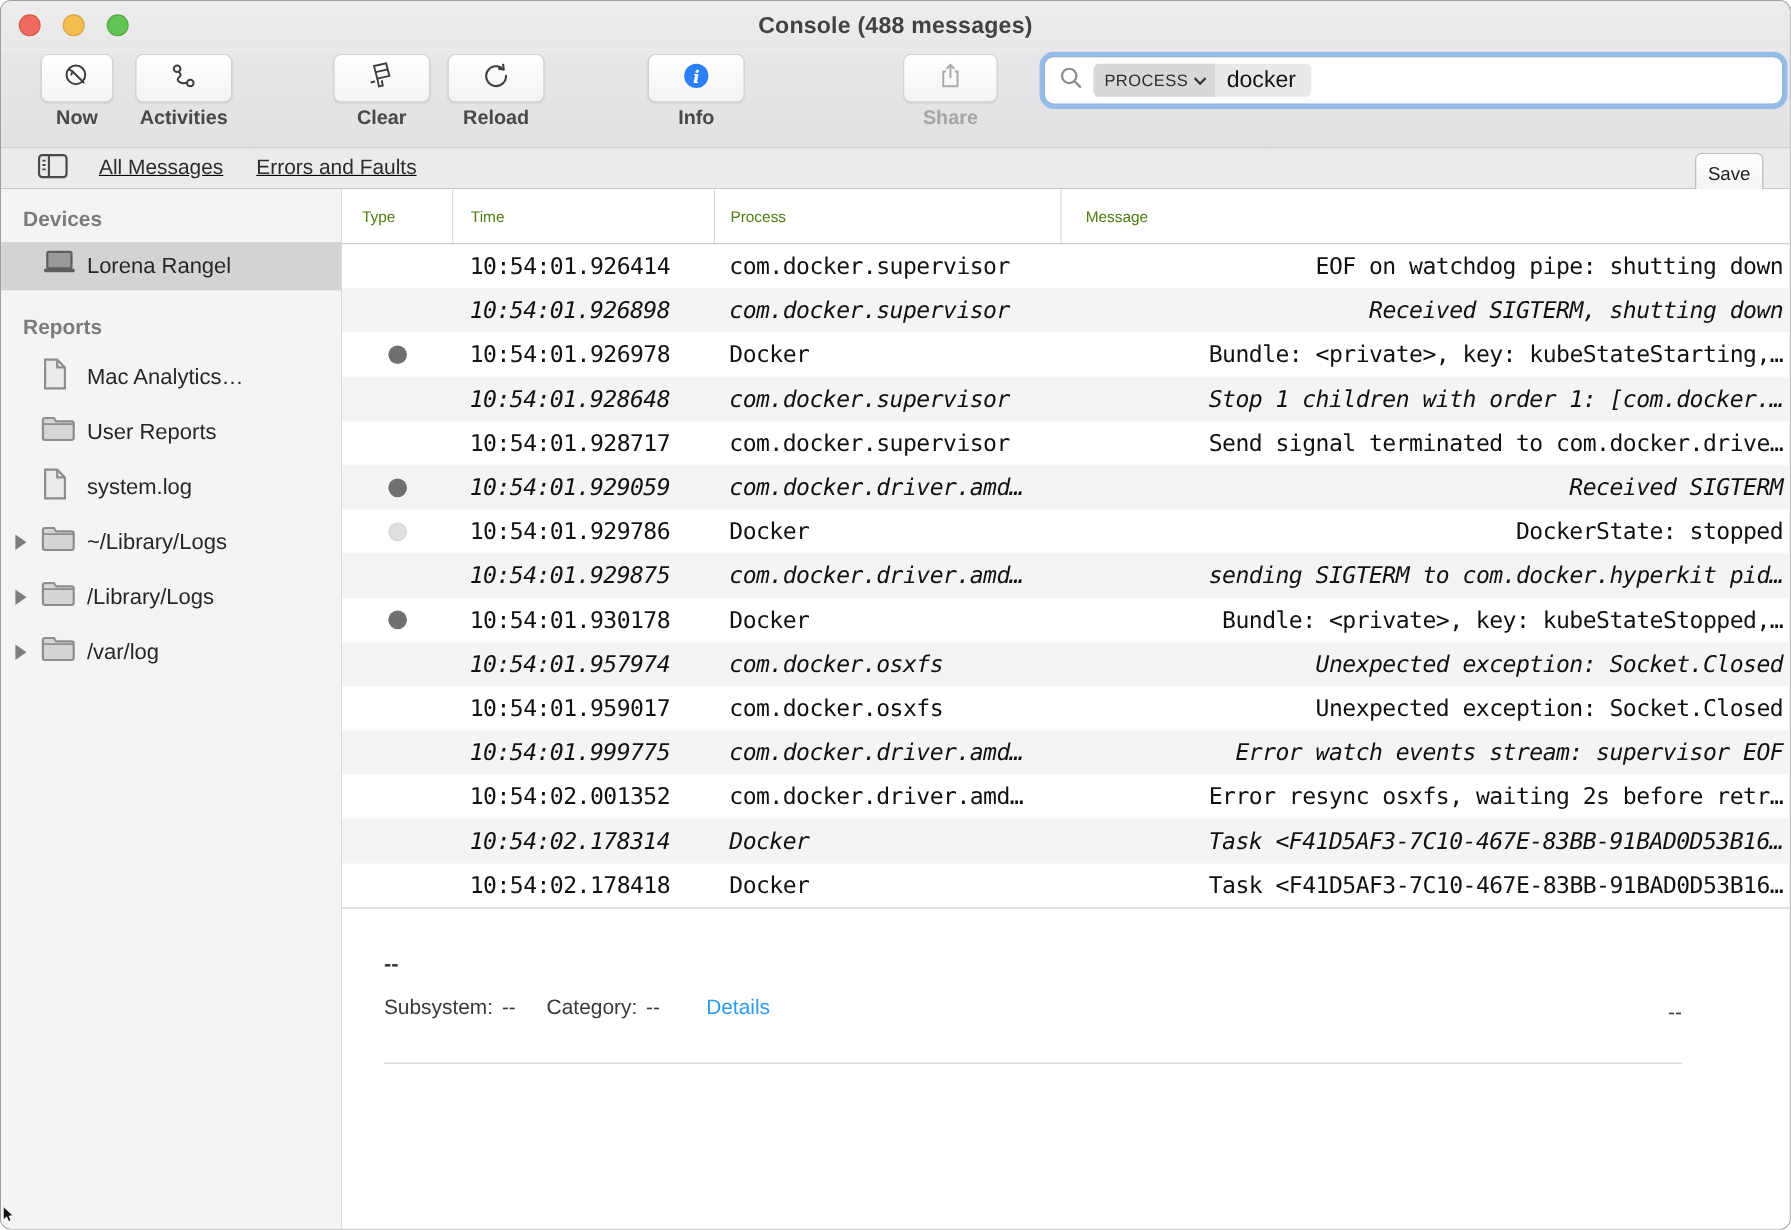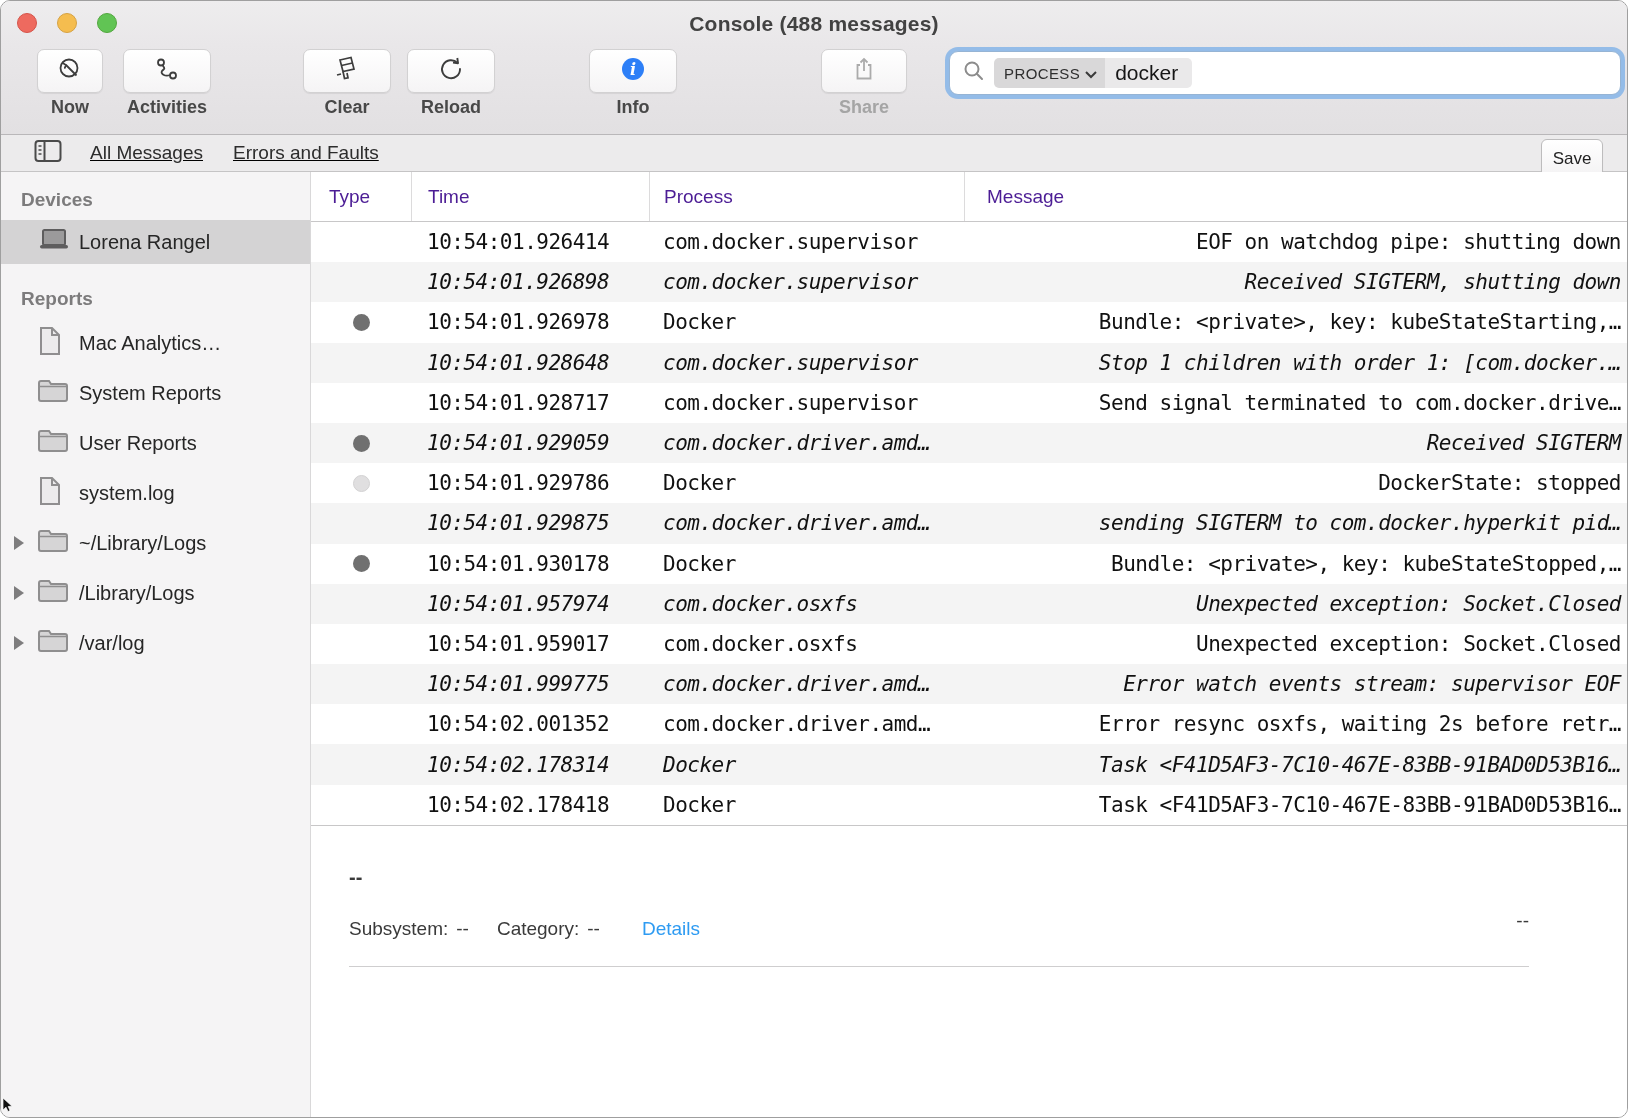--- a/index.html
+++ b/index.html
@@ -47,41 +47,41 @@
   .sb-header.devices { margin-top:8px; }
   .sb-header.reports { margin-top:16px; height:38px; }
   .sb-item { height:44px; display:flex; align-items:center; font-size:20px; color:#262626; position:relative; }
   .sb-item.selected { background:#d4d3d4; }
   .sb-item .sb-icon { position:absolute; left:36px; }
   .sb-item .sb-disc { position:absolute; left:13px; width:0; height:0; border-top:7px solid transparent; border-bottom:7px solid transparent; border-left:10px solid #7e7d7e; }
   .sb-item .sb-label { position:absolute; left:78px; white-space:nowrap; }
   .sb-item.report { height:50px; }
 
   .main { flex:1; position:relative; background:#fff; overflow:hidden; }
-  .thead { display:flex; height:50px; align-items:center; border-bottom:1px solid #c8c7c8; font-size:19px; color:#4c1d95; }
+  .thead { display:flex; height:50px; align-items:center; border-bottom:1px solid #c8c7c8; font-size:14px; color:#4d7c0f; }
   .thead .hc { height:100%; display:flex; align-items:center; }
   .hc-type { width:100px; padding-left:18px; }
   .hc-time { width:238px; padding-left:16px; border-left:1px solid #dcdbdc; }
   .hc-process { width:315px; padding-left:14px; border-left:1px solid #dcdbdc; }
   .hc-message { flex:1; padding-left:22px; border-left:1px solid #dcdbdc; }
 
   .rows { }
   .row { display:flex; height:40.2px; align-items:center; font-family:"DejaVu Sans Mono",monospace; font-size:21px; color:#111; }
   .row.alt { background:#f4f4f4;font-style:italic; }
   .c-type { width:100px; display:flex; justify-content:center; }
   .c-time { width:238px; padding-left:16px; letter-spacing:-.5px; }
   .c-process { width:315px; padding-left:14px; letter-spacing:-.5px; white-space:nowrap; overflow:hidden; }
   .c-message { flex:1; padding-left:22px; padding-right:6px; letter-spacing:-.5px; white-space:nowrap; overflow:hidden;text-align:right; }
   .dot { width:17px; height:17px; border-radius:50%; }
   .dot-dark { background:#707070; }
   .dot-light { background:#e0dfe0; border:1px solid #d3d2d3; }
 
   .detail { position:relative; border-top:1px solid #c8c7c8; height:100%; }
   .d-msg { position:absolute; left:38px; top:40px; font-size:20px; font-weight:700; color:#3a3a3a; }
-  .d-row { position:absolute; left:38px; top:92px; font-size:19px; color:#3a3a3a; display:flex; align-items:center; }
+  .d-row { position:absolute; left:38px; top:80px; font-size:19px; color:#3a3a3a; display:flex; align-items:center; }
   .d-row .lbl { margin-right:8px; }
   .d-row .val { margin-right:28px; }
   .d-details { color:#2e9bf2; margin-left:14px; }
   .d-right { position:absolute; right:98px; top:84px; font-size:19px; color:#3a3a3a; }
   .d-divider { position:absolute; left:38px; right:98px; top:140px; border-top:1px solid #cfcecf; }
 
   .cursor { position:absolute; left:1px; bottom:1px; }
 </style>
 </head>
 <body>
@@ -230,27 +230,20 @@
               <path d="M4 2 H15 L22 9 V28 H4 Z" fill="#ecebec" stroke="#8f8e8f" stroke-width="2"></path>
               <path d="M15 2 L15 9 L22 9" fill="none" stroke="#8f8e8f" stroke-width="2"></path>
             </svg></span>
           <span class="sb-label">Mac Analytics…</span>
         </div>
         <div class="sb-item report">
           <span class="sb-icon"><svg width="32" height="26" viewBox="0 0 32 26">
               <path d="M2 5 Q2 3 4 3 H12 L14 6 H28 Q30 6 30 8 V21 Q30 23 28 23 H4 Q2 23 2 21 Z" fill="#d6d5d6" stroke="#8f8e8f" stroke-width="2"></path>
               <line x1="2" y1="8.5" x2="30" y2="8.5" stroke="#8f8e8f" stroke-width="1.5"></line>
             </svg></span>
-          <span class="sb-label">System Reports</span>
-        </div>
-        <div class="sb-item report">
-          <span class="sb-icon"><svg width="32" height="26" viewBox="0 0 32 26">
-              <path d="M2 5 Q2 3 4 3 H12 L14 6 H28 Q30 6 30 8 V21 Q30 23 28 23 H4 Q2 23 2 21 Z" fill="#d6d5d6" stroke="#8f8e8f" stroke-width="2"></path>
-              <line x1="2" y1="8.5" x2="30" y2="8.5" stroke="#8f8e8f" stroke-width="1.5"></line>
-            </svg></span>
           <span class="sb-label">User Reports</span>
         </div>
         <div class="sb-item report">
           <span class="sb-icon"><svg width="26" height="30" viewBox="0 0 26 30">
               <path d="M4 2 H15 L22 9 V28 H4 Z" fill="#ecebec" stroke="#8f8e8f" stroke-width="2"></path>
               <path d="M15 2 L15 9 L22 9" fill="none" stroke="#8f8e8f" stroke-width="2"></path>
             </svg></span>
           <span class="sb-label">system.log</span>
         </div>
         <div class="sb-item report">

